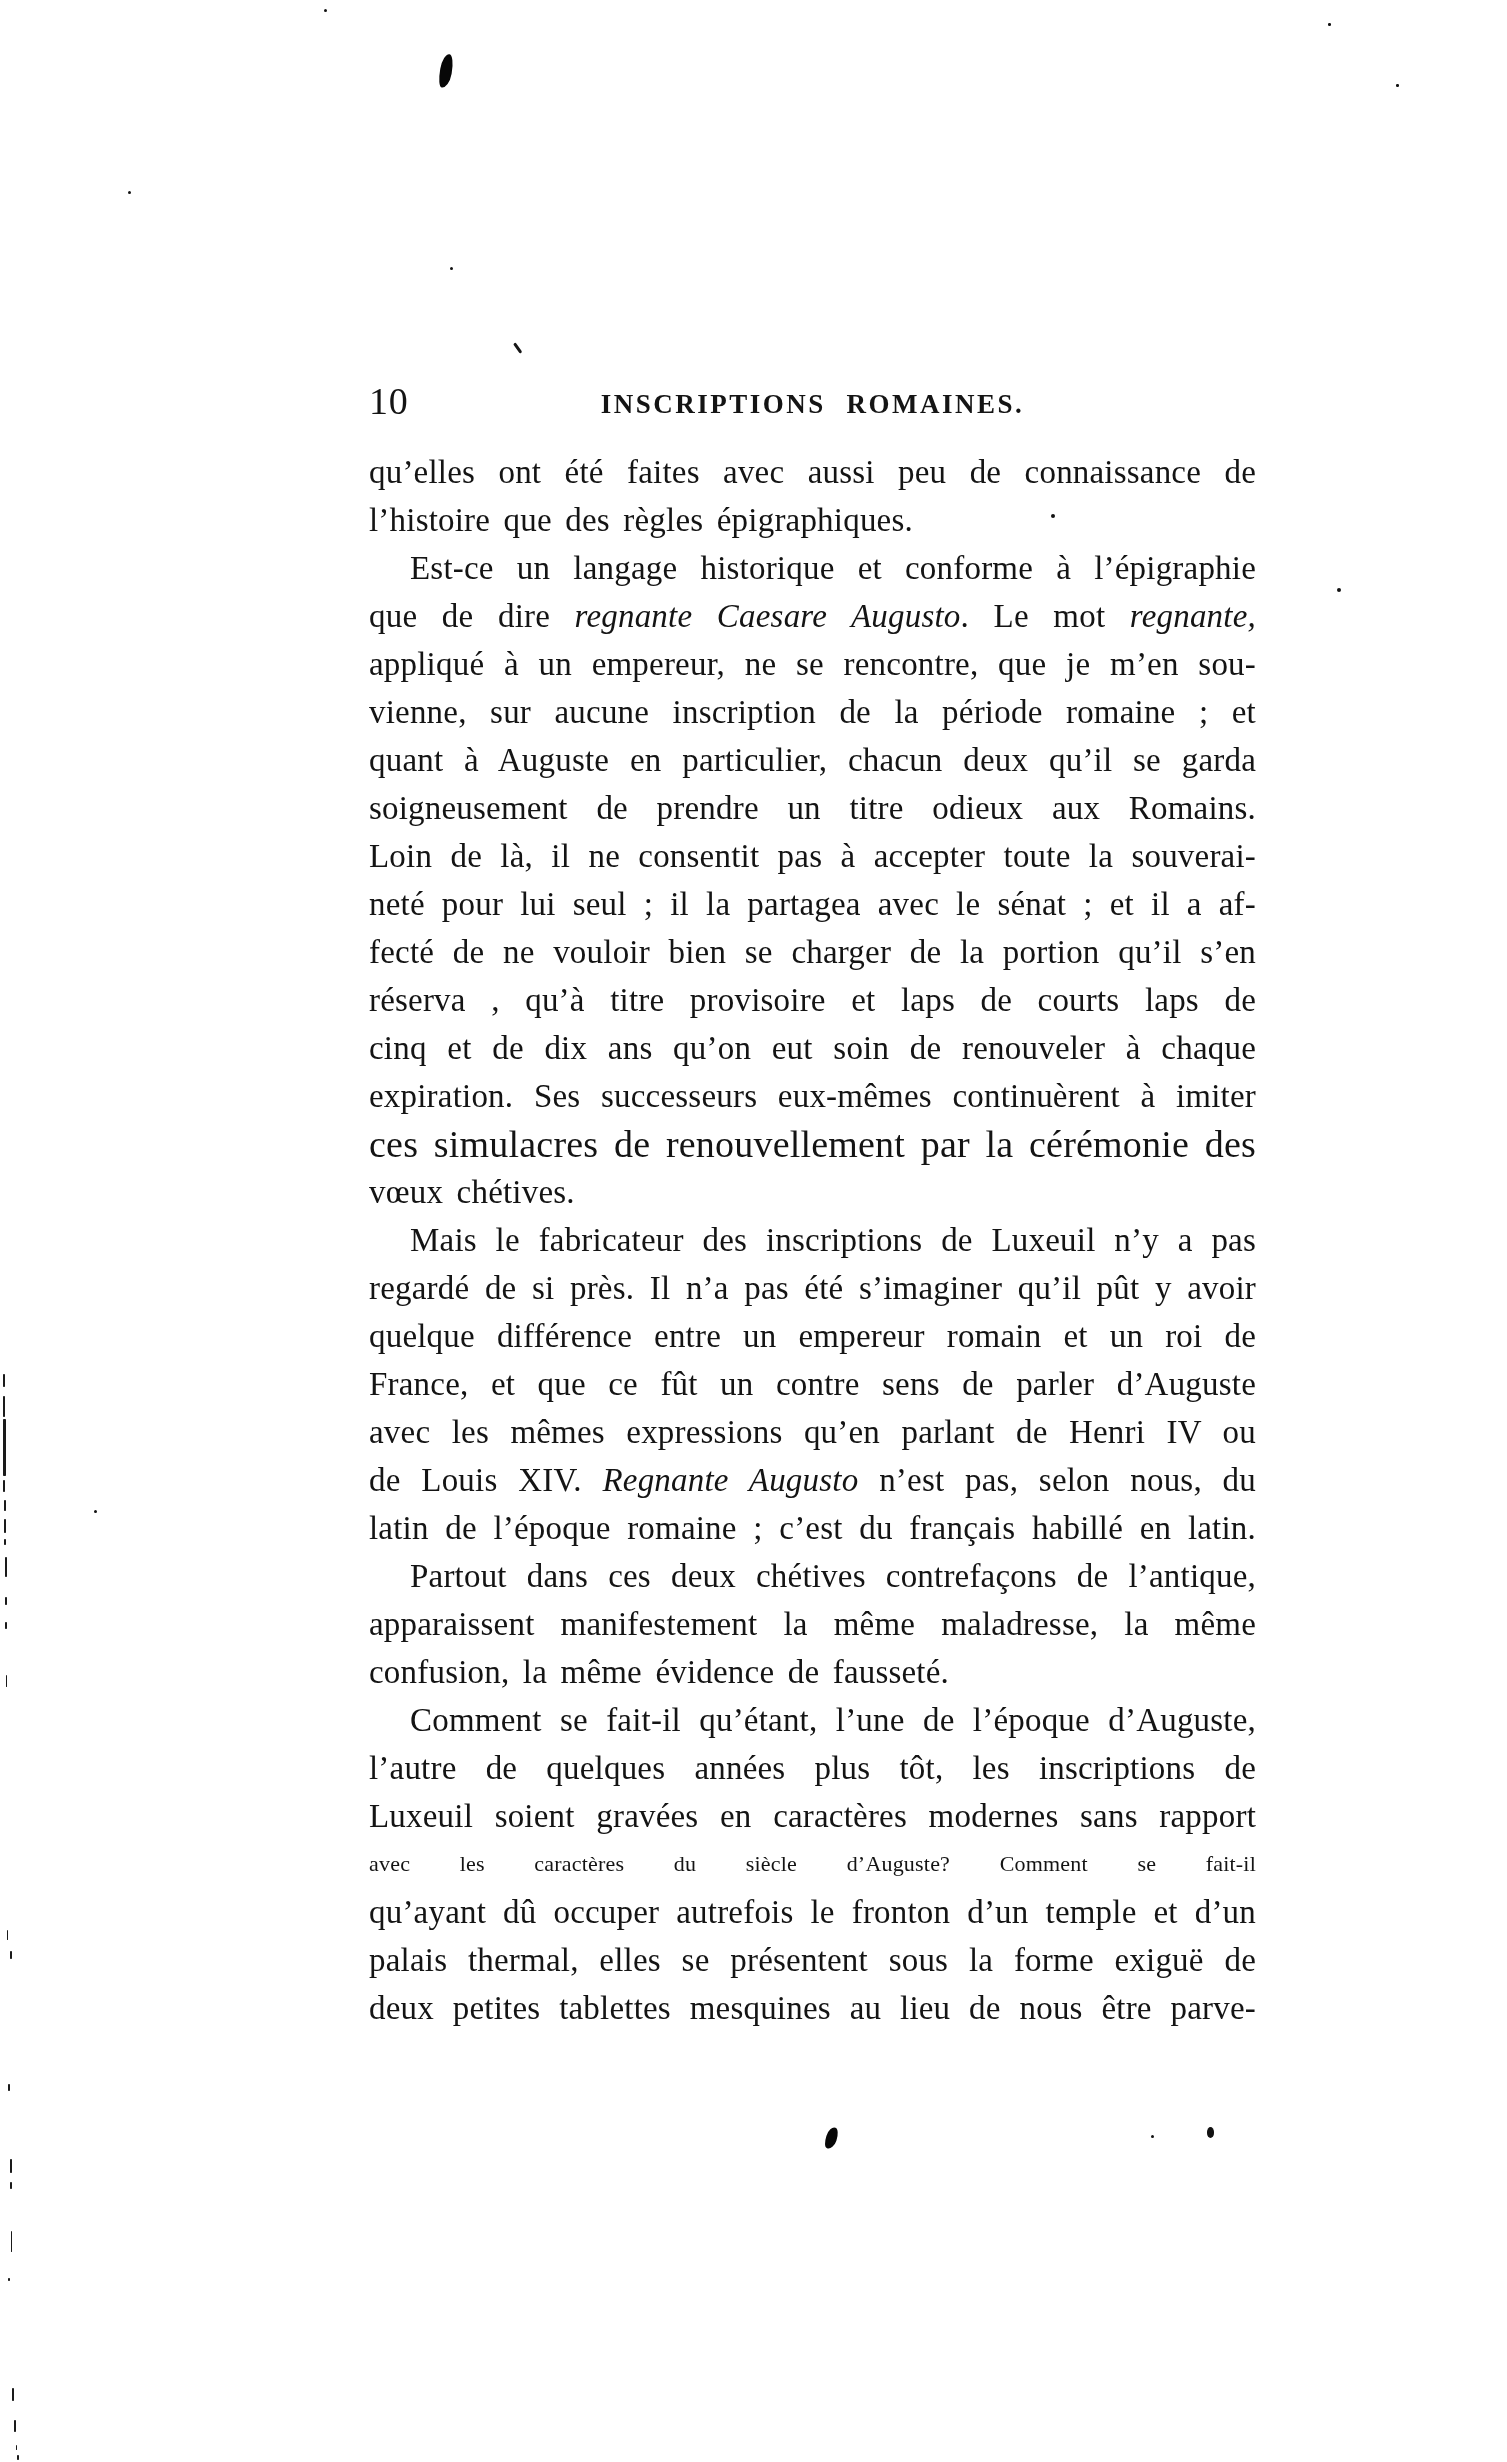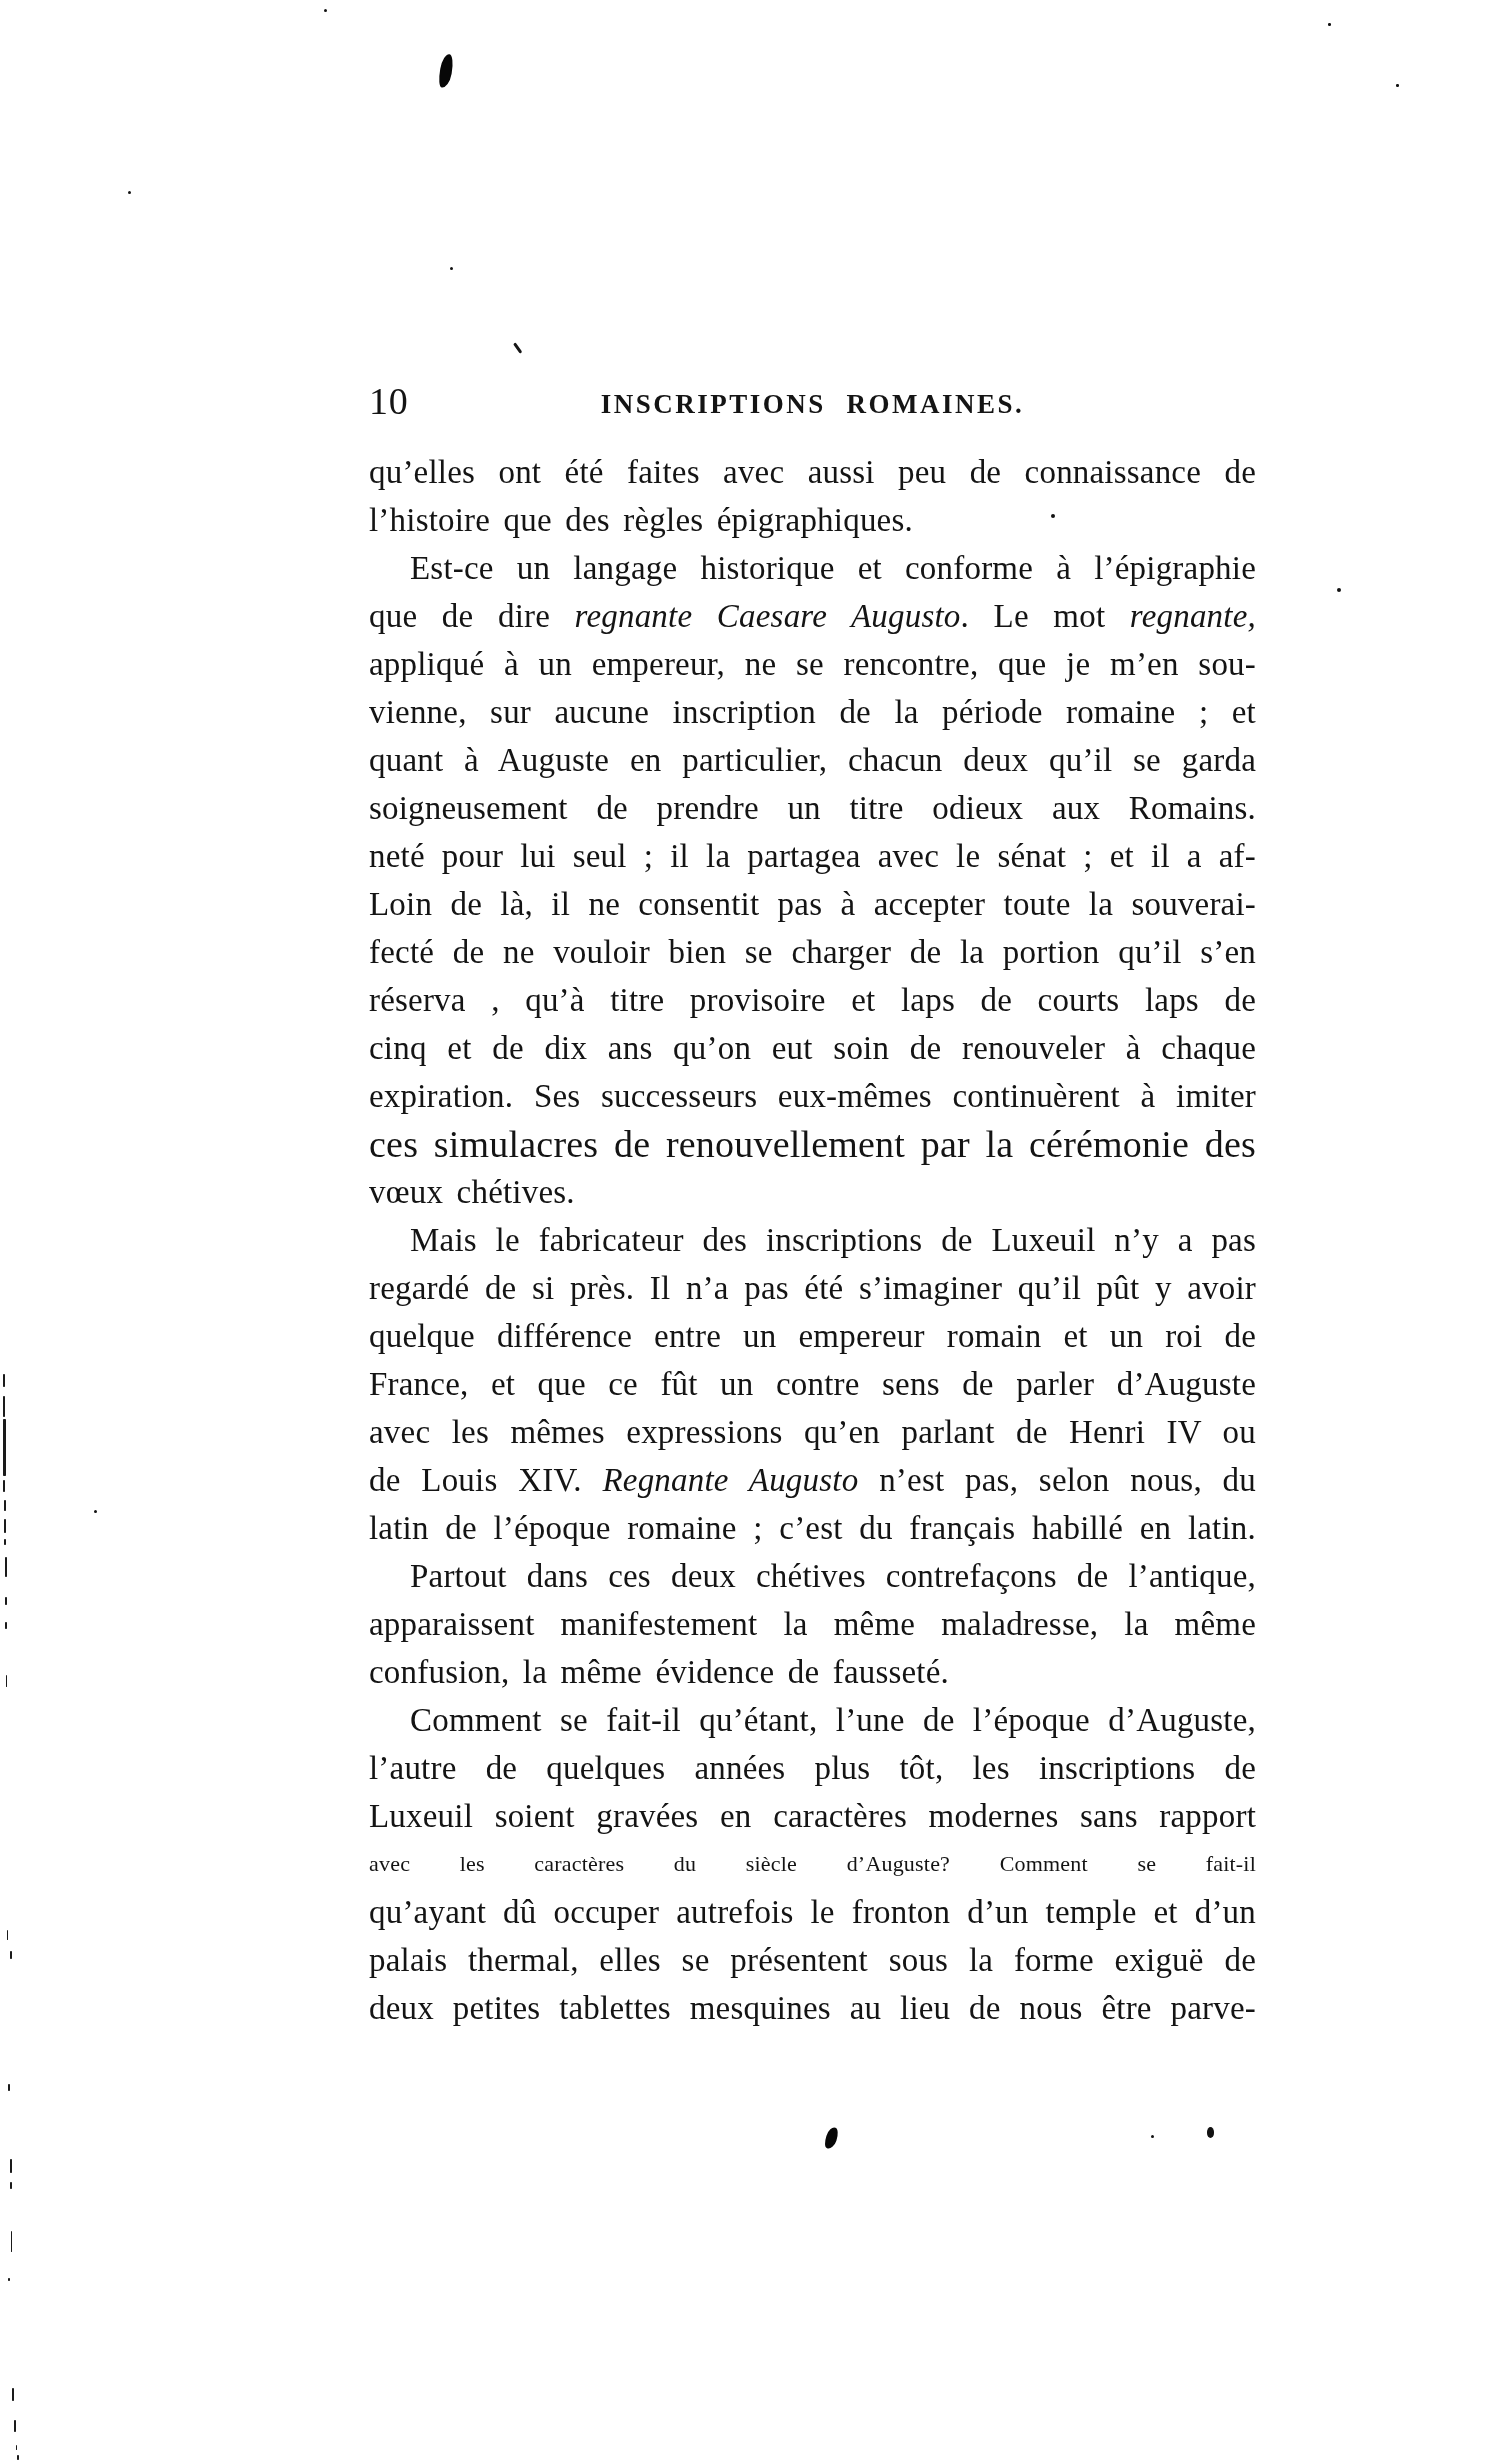--- a/index.html
+++ b/index.html
@@ -71,22 +71,22 @@
   <div class="running-title">INSCRIPTIONS ROMAINES.</div>
   <div class="text-block">
       <div class="line jst" style="font-size: 33px;"><span>qu’elles ont été faites avec aussi peu de connaissance de</span></div>
       <div class="line shrt" style="font-size: 33px;"><span>l’histoire que des règles épigraphiques.</span></div>
       <div class="line ind jst" style="font-size: 33px;"><span>Est-ce un langage historique et conforme à l’épigraphie</span></div>
       <div class="line jst" style="font-size: 33px;"><span>que de dire </span><span class="it">regnante Caesare Augusto</span><span>. Le mot </span><span class="it">regnante,</span></div>
       <div class="line jst" style="font-size: 33px;"><span>appliqué à un empereur, ne se rencontre, que je m’en sou-</span></div>
       <div class="line jst" style="font-size: 33px;"><span>vienne, sur aucune inscription de la période romaine ; et</span></div>
       <div class="line jst" style="font-size: 33px;"><span>quant à Auguste en particulier, chacun deux qu’il se garda</span></div>
       <div class="line jst" style="font-size: 33px;"><span>soigneusement de prendre un titre odieux aux Romains.</span></div>
+      <div class="line jst" style="font-size: 33px;"><span>Loin de là, il ne consentit pas à accepter toute la souverai-</span></div>
       <div class="line jst" style="font-size: 33px;"><span>neté pour lui seul ; il la partagea avec le sénat ; et il a af-</span></div>
-      <div class="line jst" style="font-size: 33px;"><span>Loin de là, il ne consentit pas à accepter toute la souverai-</span></div>
       <div class="line jst" style="font-size: 33px;"><span>fecté de ne vouloir bien se charger de la portion qu’il s’en</span></div>
       <div class="line jst" style="font-size: 33px;"><span>réserva , qu’à titre provisoire et laps de courts laps de</span></div>
       <div class="line jst" style="font-size: 33px;"><span>cinq et de dix ans qu’on eut soin de renouveler à chaque</span></div>
       <div class="line jst" style="font-size: 33px;"><span>expiration. Ses successeurs eux-mêmes continuèrent à imiter</span></div>
       <div class="line jst" style="font-size: 38px;"><span>ces simulacres de renouvellement par la cérémonie des</span></div>
       <div class="line shrt" style="font-size: 33px;"><span>vœux chétives.</span></div>
       <div class="line ind jst" style="font-size: 33px;"><span>Mais le fabricateur des inscriptions de Luxeuil n’y a pas</span></div>
       <div class="line jst" style="font-size: 33px;"><span>regardé de si près. Il n’a pas été s’imaginer qu’il pût y avoir</span></div>
       <div class="line jst" style="font-size: 33px;"><span>quelque différence entre un empereur romain et un roi de</span></div>
       <div class="line jst" style="font-size: 33px;"><span>France, et que ce fût un contre sens de parler d’Auguste</span></div>

